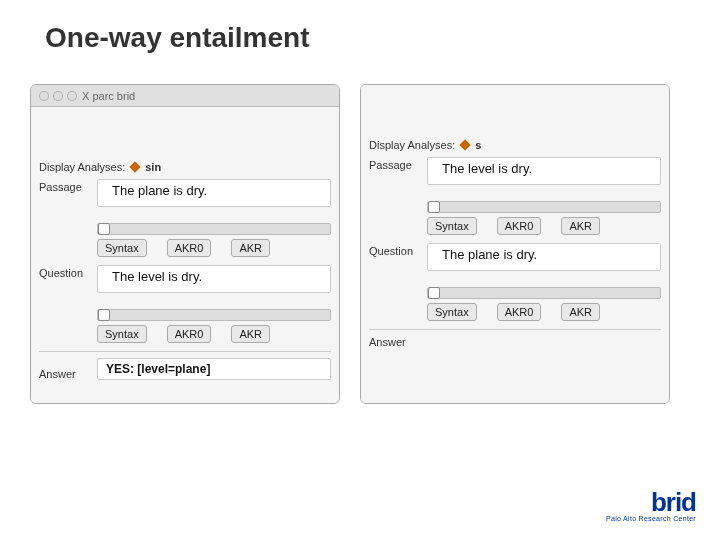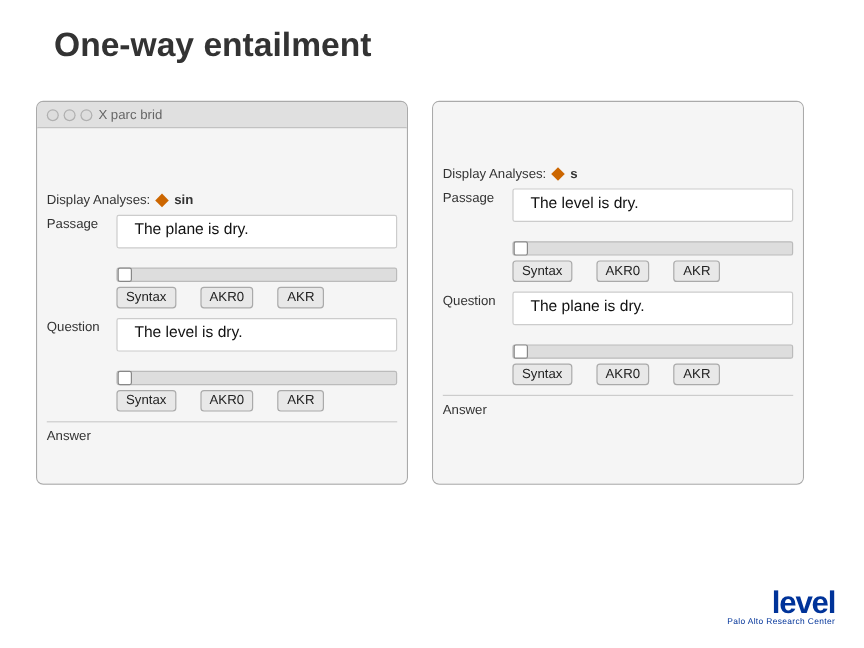--- a/index.html
+++ b/index.html
@@ -280,20 +280,21 @@
       </div>
 
       <div class="buttons-row">
         <button class="small-button">Syntax</button>
         <button class="small-button">AKR0</button>
         <button class="small-button">AKR</button>
       </div>
 
       <div class="answer-row">
         <span class="answer-label">Answer</span>
+        <div class="answer-value">YES:  [level=plane]</div>
       </div>
     </div>
   </div>
 
   <div class="window-frame">
 
     <div class="window-content">
 
       <div class="display-analyses-bar">
         <span class="analyses-label">Display Analyses:</span>
@@ -337,15 +338,15 @@
 
       <div class="answer-row">
         <span class="answer-label">Answer</span>
       </div>
     </div>
   </div>
 
 </div>
 
 <div class="parc-logo">
-  <span class="parc-text">level</span>
+  <span class="parc-text">brid</span>
   <span class="parc-subtext">Palo Alto Research Center</span>
 </div>
 
 </body></html>

